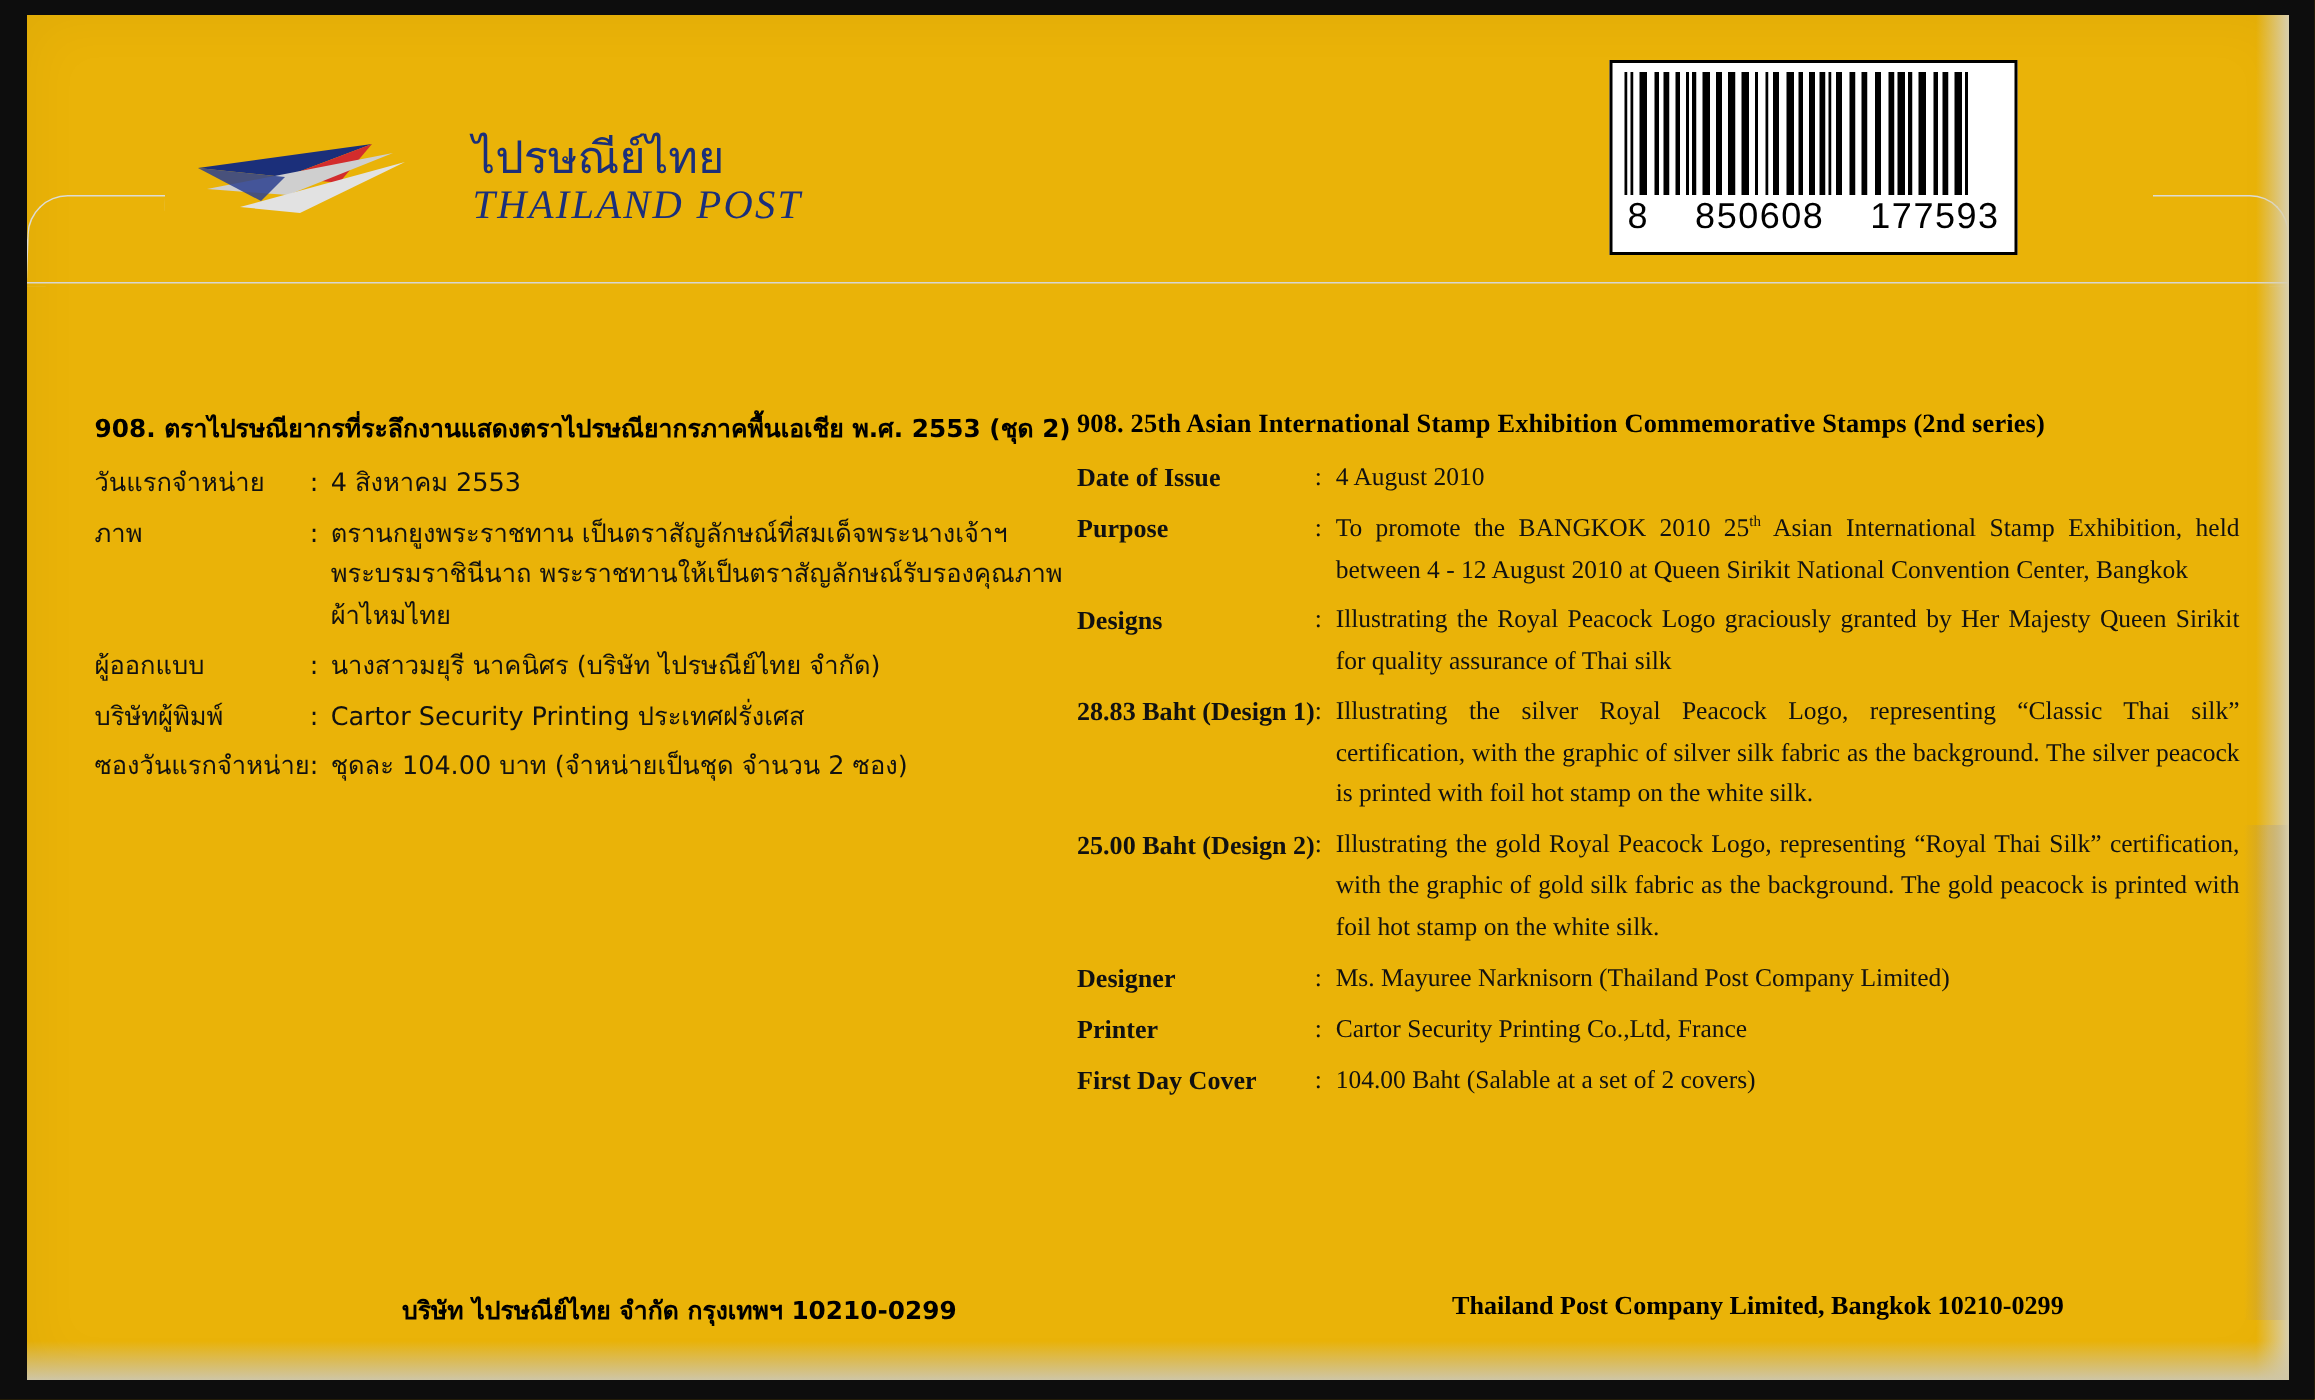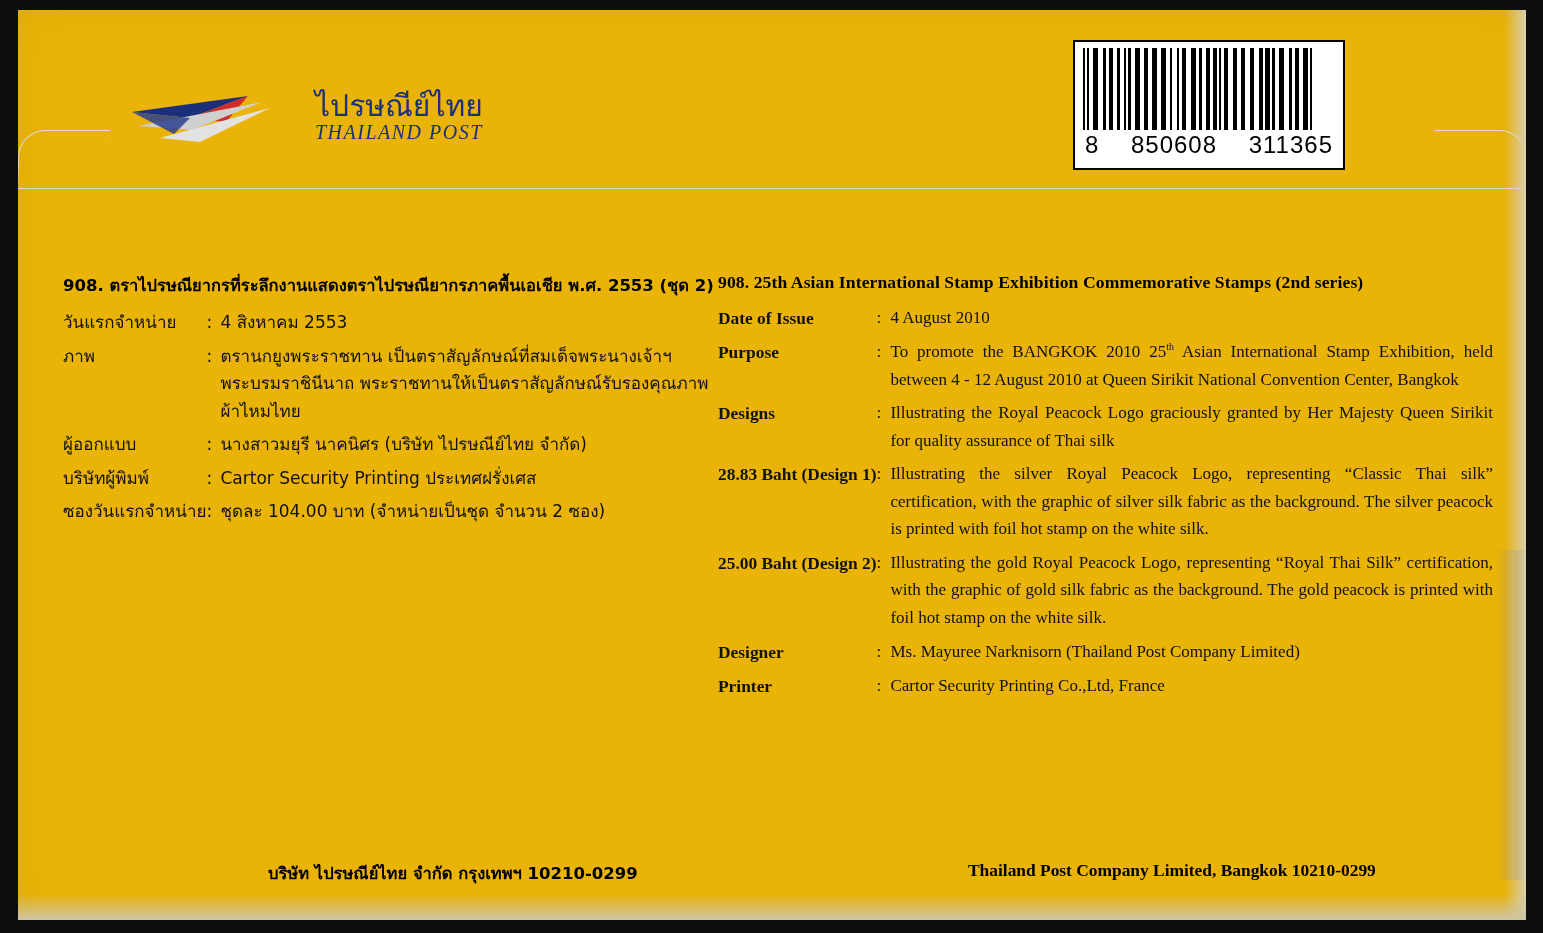--- a/index.html
+++ b/index.html
@@ -118,21 +118,21 @@
   }
   .logo-thai {
     font-family: "DejaVu Sans", sans-serif;
     font-size: 30px;
     color: #1b2f7a;
     letter-spacing: 0px;
     white-space: nowrap;
   }
   .logo-en {
     font-family: "Liberation Serif", serif;
-    font-size: 20px;
+    font-size: 27px;
     font-style: italic;
     letter-spacing: 1.5px;
     color: #1b2f7a;
     white-space: nowrap;
   }
 
   
   .barcode-box {
     position: absolute;
     left: 1055px;
@@ -355,21 +355,21 @@
           <i style="width: 4px; background: rgb(0, 0, 0);"></i>
           <i style="width: 4px; background: rgb(255, 255, 255);"></i>
           <i style="width: 3px; background: rgb(0, 0, 0);"></i>
           <i style="width: 2px; background: rgb(0, 0, 0);"></i>
           <i style="width: 2px; background: rgb(255, 255, 255);"></i>
           <i style="width: 2px; background: rgb(0, 0, 0);"></i>
         </div>
       <div class="barcode-digits">
         <span>8</span>
         <span>850608</span>
-        <span>311365</span>
+        <span>177593</span>
       </div>
     </div>
 
     <div class="columns">
 
       <div class="col col-thai">
         <div class="col-title">908. ตราไปรษณียากรที่ระลึกงานแสดงตราไปรษณียากรภาคพื้นเอเชีย พ.ศ. 2553 (ชุด 2)</div>
         <table class="rows">
           <tbody>
             <tr>
@@ -432,20 +432,25 @@
             </tr>
             <tr>
               <td class="lbl">Designer</td>
               <td class="colon">:</td>
               <td class="val">Ms. Mayuree Narknisorn (Thailand Post Company Limited)</td>
             </tr>
             <tr>
               <td class="lbl">Printer</td>
               <td class="colon">:</td>
               <td class="val">Cartor Security Printing Co.,Ltd, France</td>
+            </tr>
+            <tr>
+              <td class="lbl">First Day Cover</td>
+              <td class="colon">:</td>
+              <td class="val">104.00 Baht (Salable at a set of 2 covers)</td>
             </tr>
           </tbody>
         </table>
       </div>
 
       <div class="footer footer-thai">บริษัท ไปรษณีย์ไทย จำกัด กรุงเทพฯ 10210-0299</div>
       <div class="footer footer-en">Thailand Post Company Limited, Bangkok  10210-0299</div>
     </div>
 
     <div class="silk-strip"></div>

